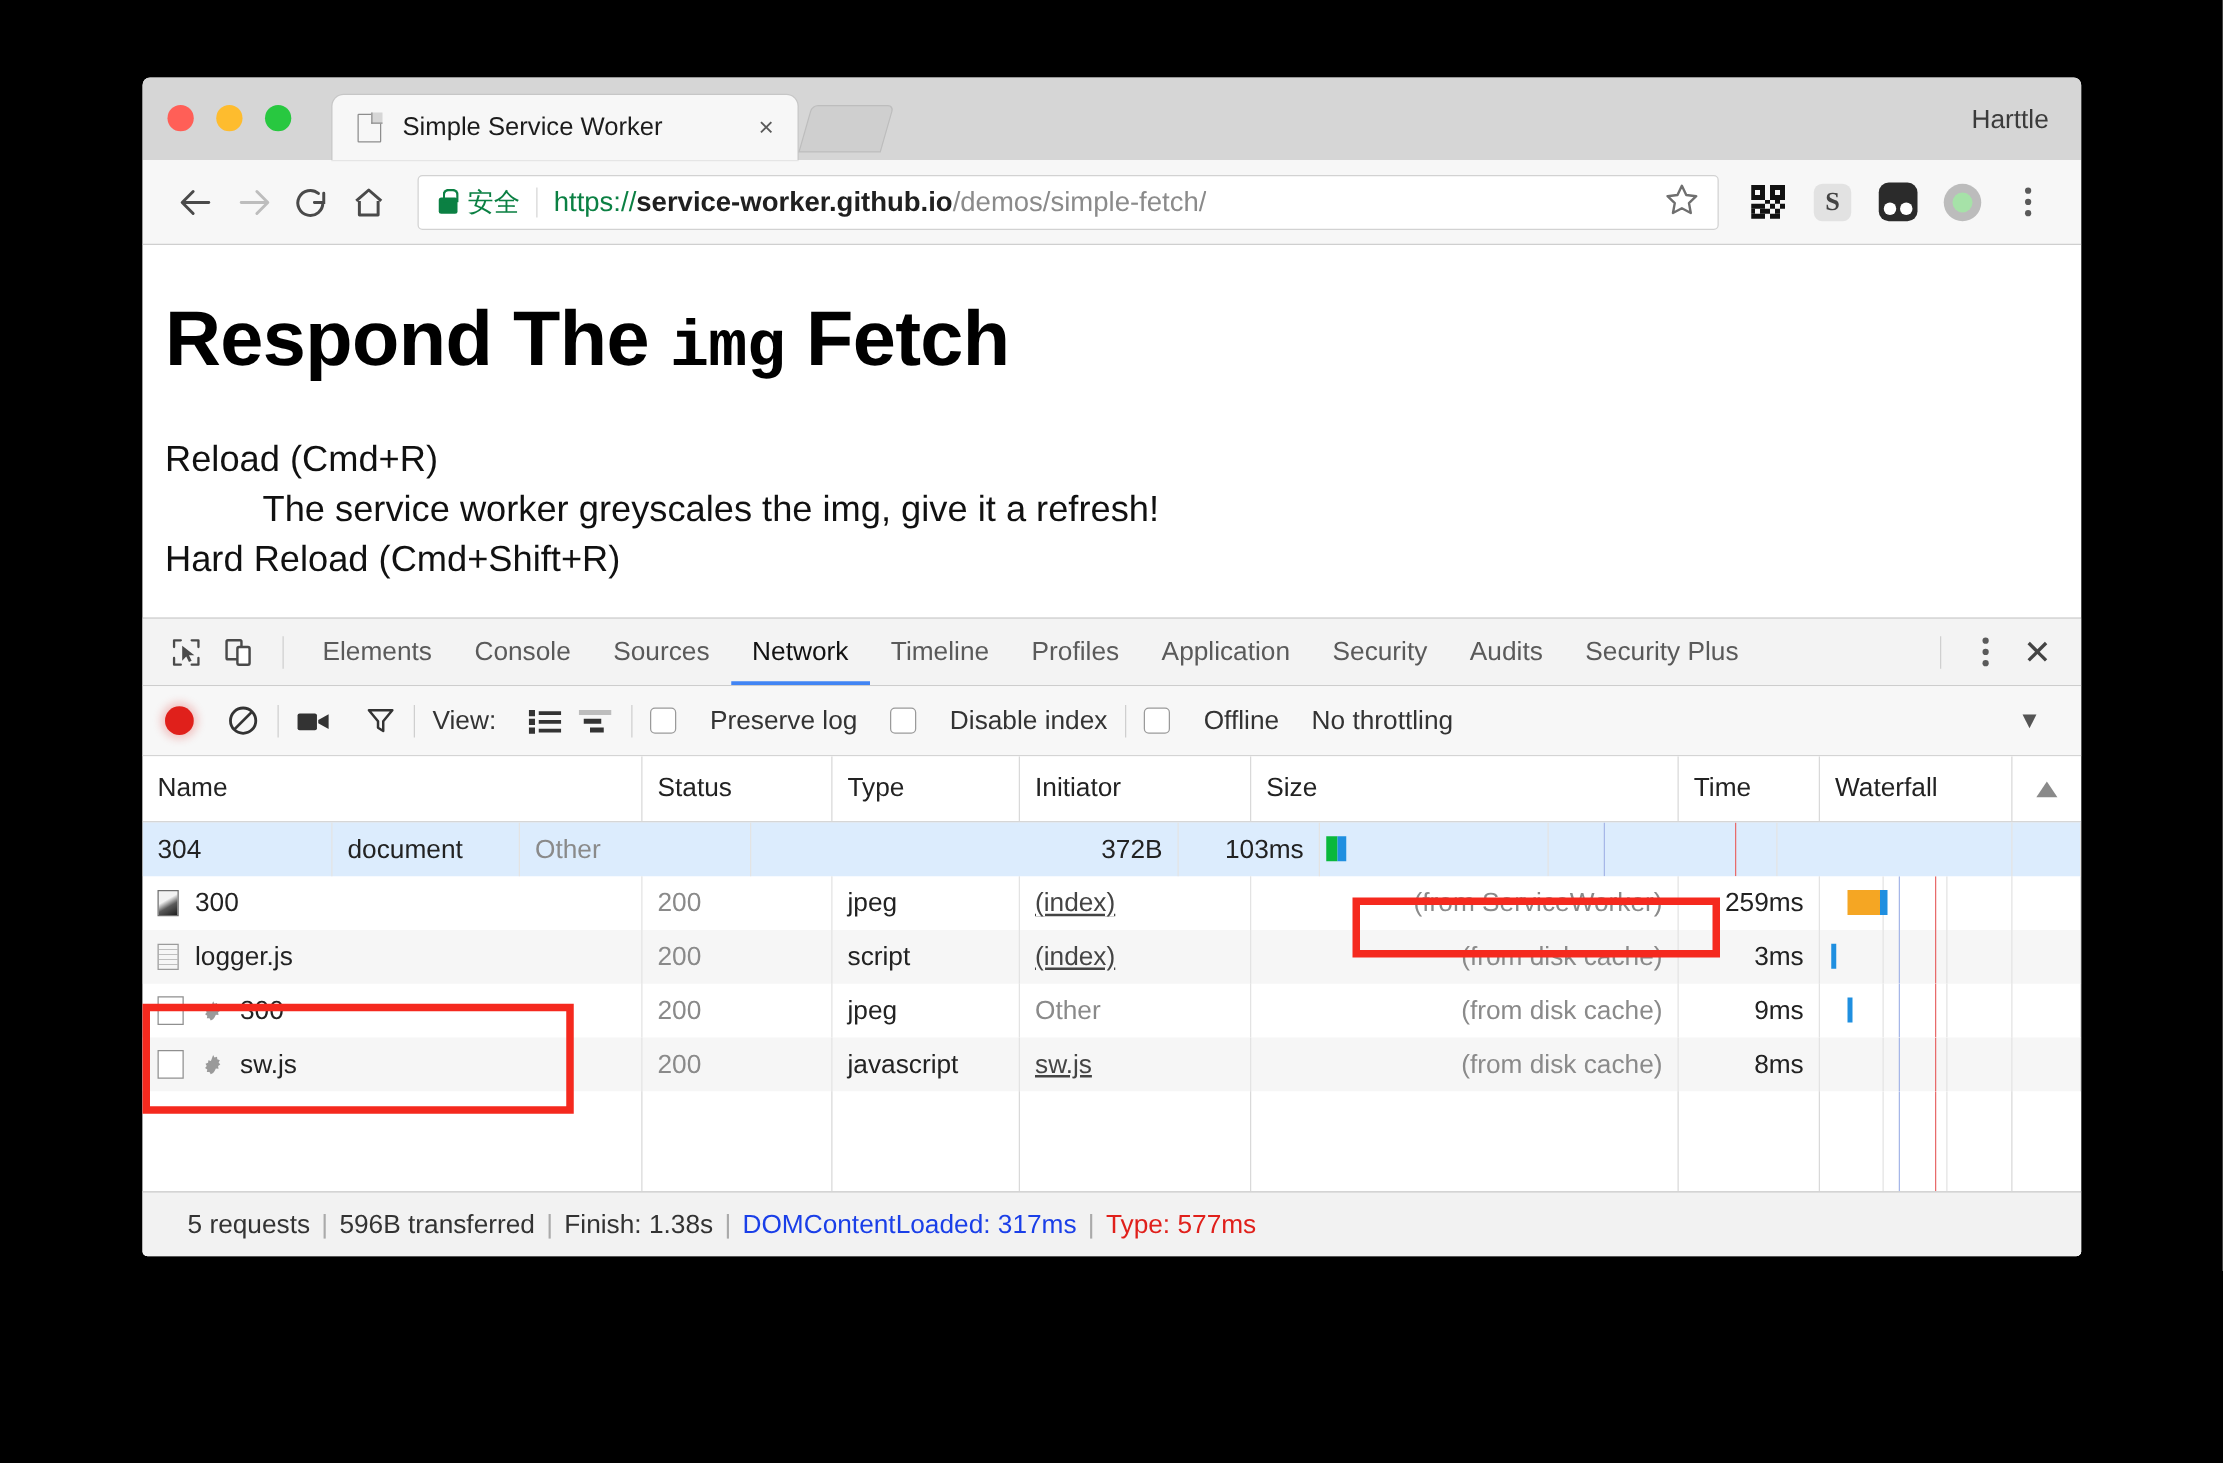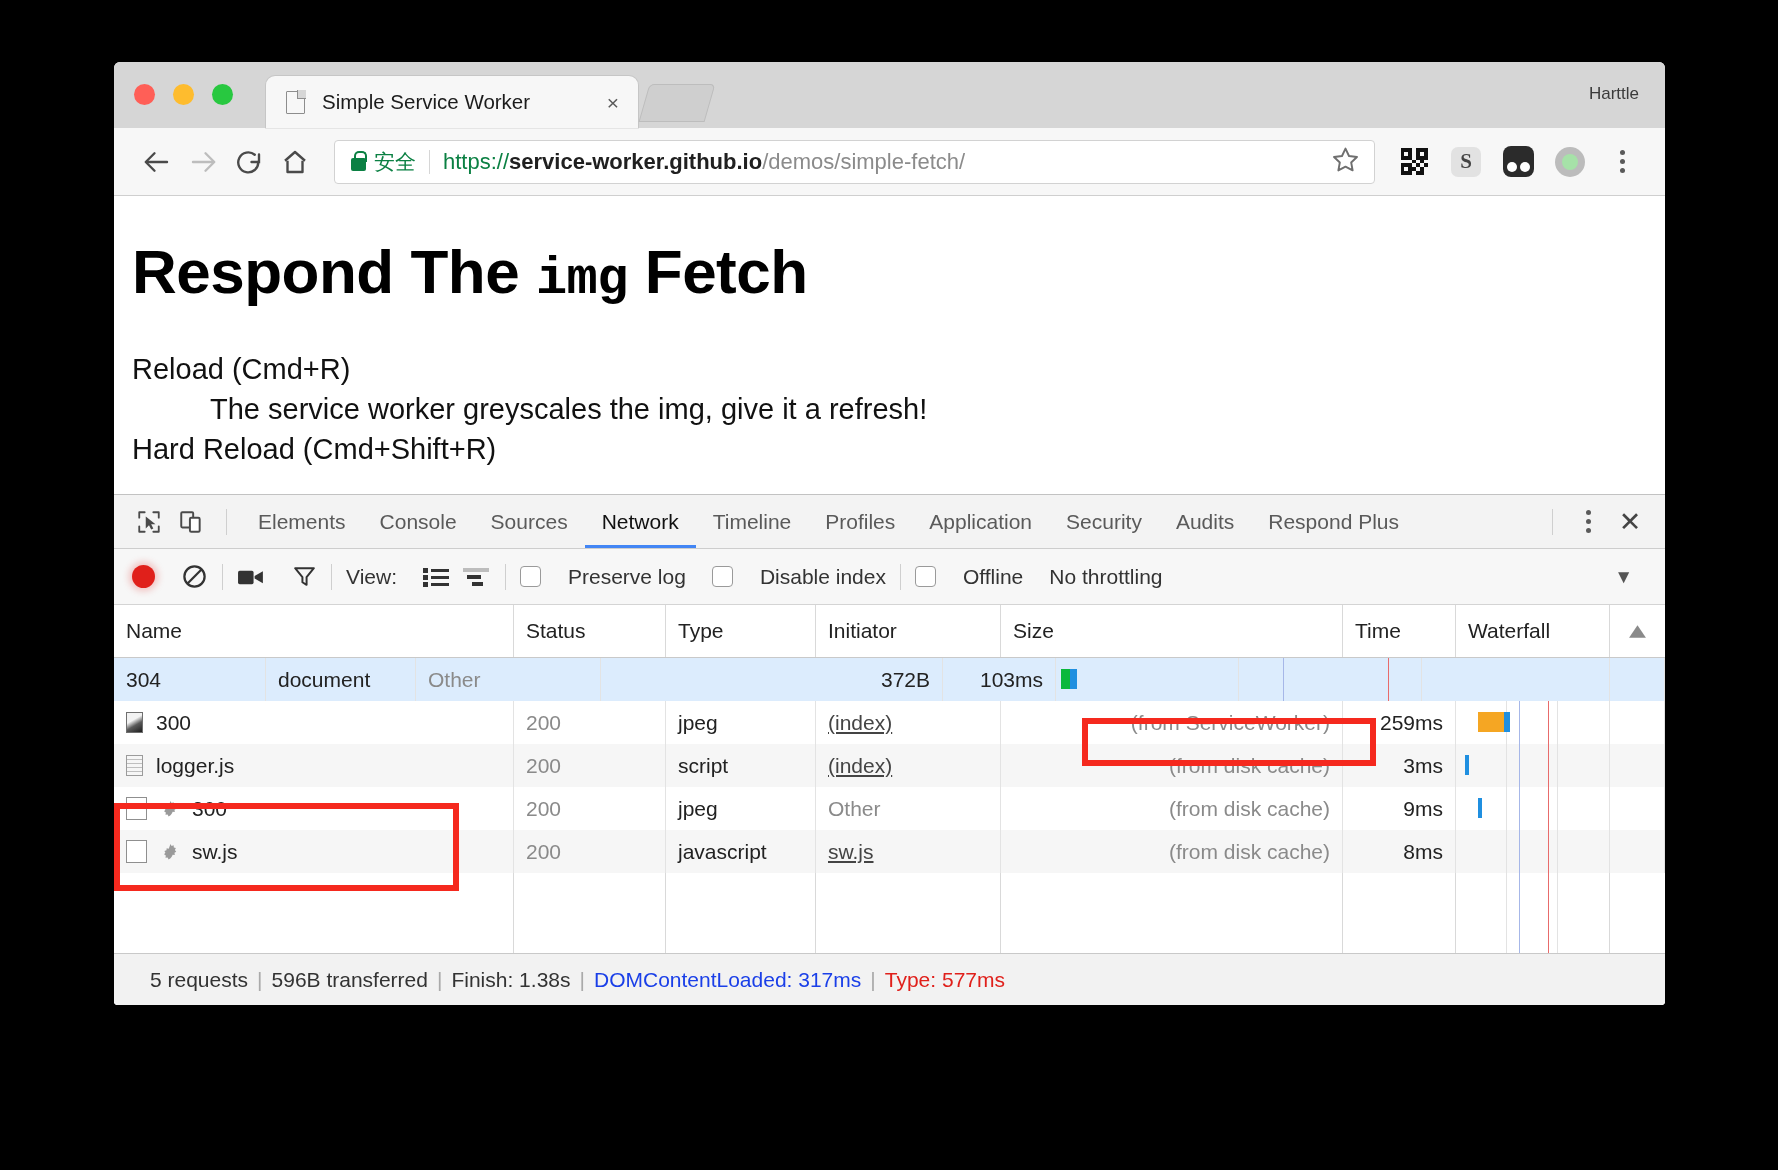--- a/index.html
+++ b/index.html
@@ -84,21 +84,21 @@
     left: 530px; bottom: 6px;
     width: 66px; height: 38px;
     background: #cfcfcf;
     border: 1px solid #bdbdbd;
     border-radius: 5px 5px 0 0;
     transform: skewX(-16deg);
   }
   .winuser {
     position: absolute;
     right: 26px; top: 22px;
-    font-size: 17px;
+    font-size: 21px;
     color: #3b3b3b;
   }
 
   
   .toolbar {
     height: 68px;
     background: #f7f7f7;
     border-bottom: 1px solid #cfcfcf;
     display: flex;
     align-items: center;
@@ -489,21 +489,21 @@
 
       <div class="dt-tab">Elements</div>
       <div class="dt-tab">Console</div>
       <div class="dt-tab">Sources</div>
       <div class="dt-tab active">Network</div>
       <div class="dt-tab">Timeline</div>
       <div class="dt-tab">Profiles</div>
       <div class="dt-tab">Application</div>
       <div class="dt-tab">Security</div>
       <div class="dt-tab">Audits</div>
-      <div class="dt-tab">Respond Plus</div>
+      <div class="dt-tab">Security Plus</div>
 
       <div class="dt-right">
         <div class="vdiv"></div>
         <div class="dt-icon">
             <div class="kebab">
               <i></i>
               <i></i>
               <i></i>
             </div>
           </div>

